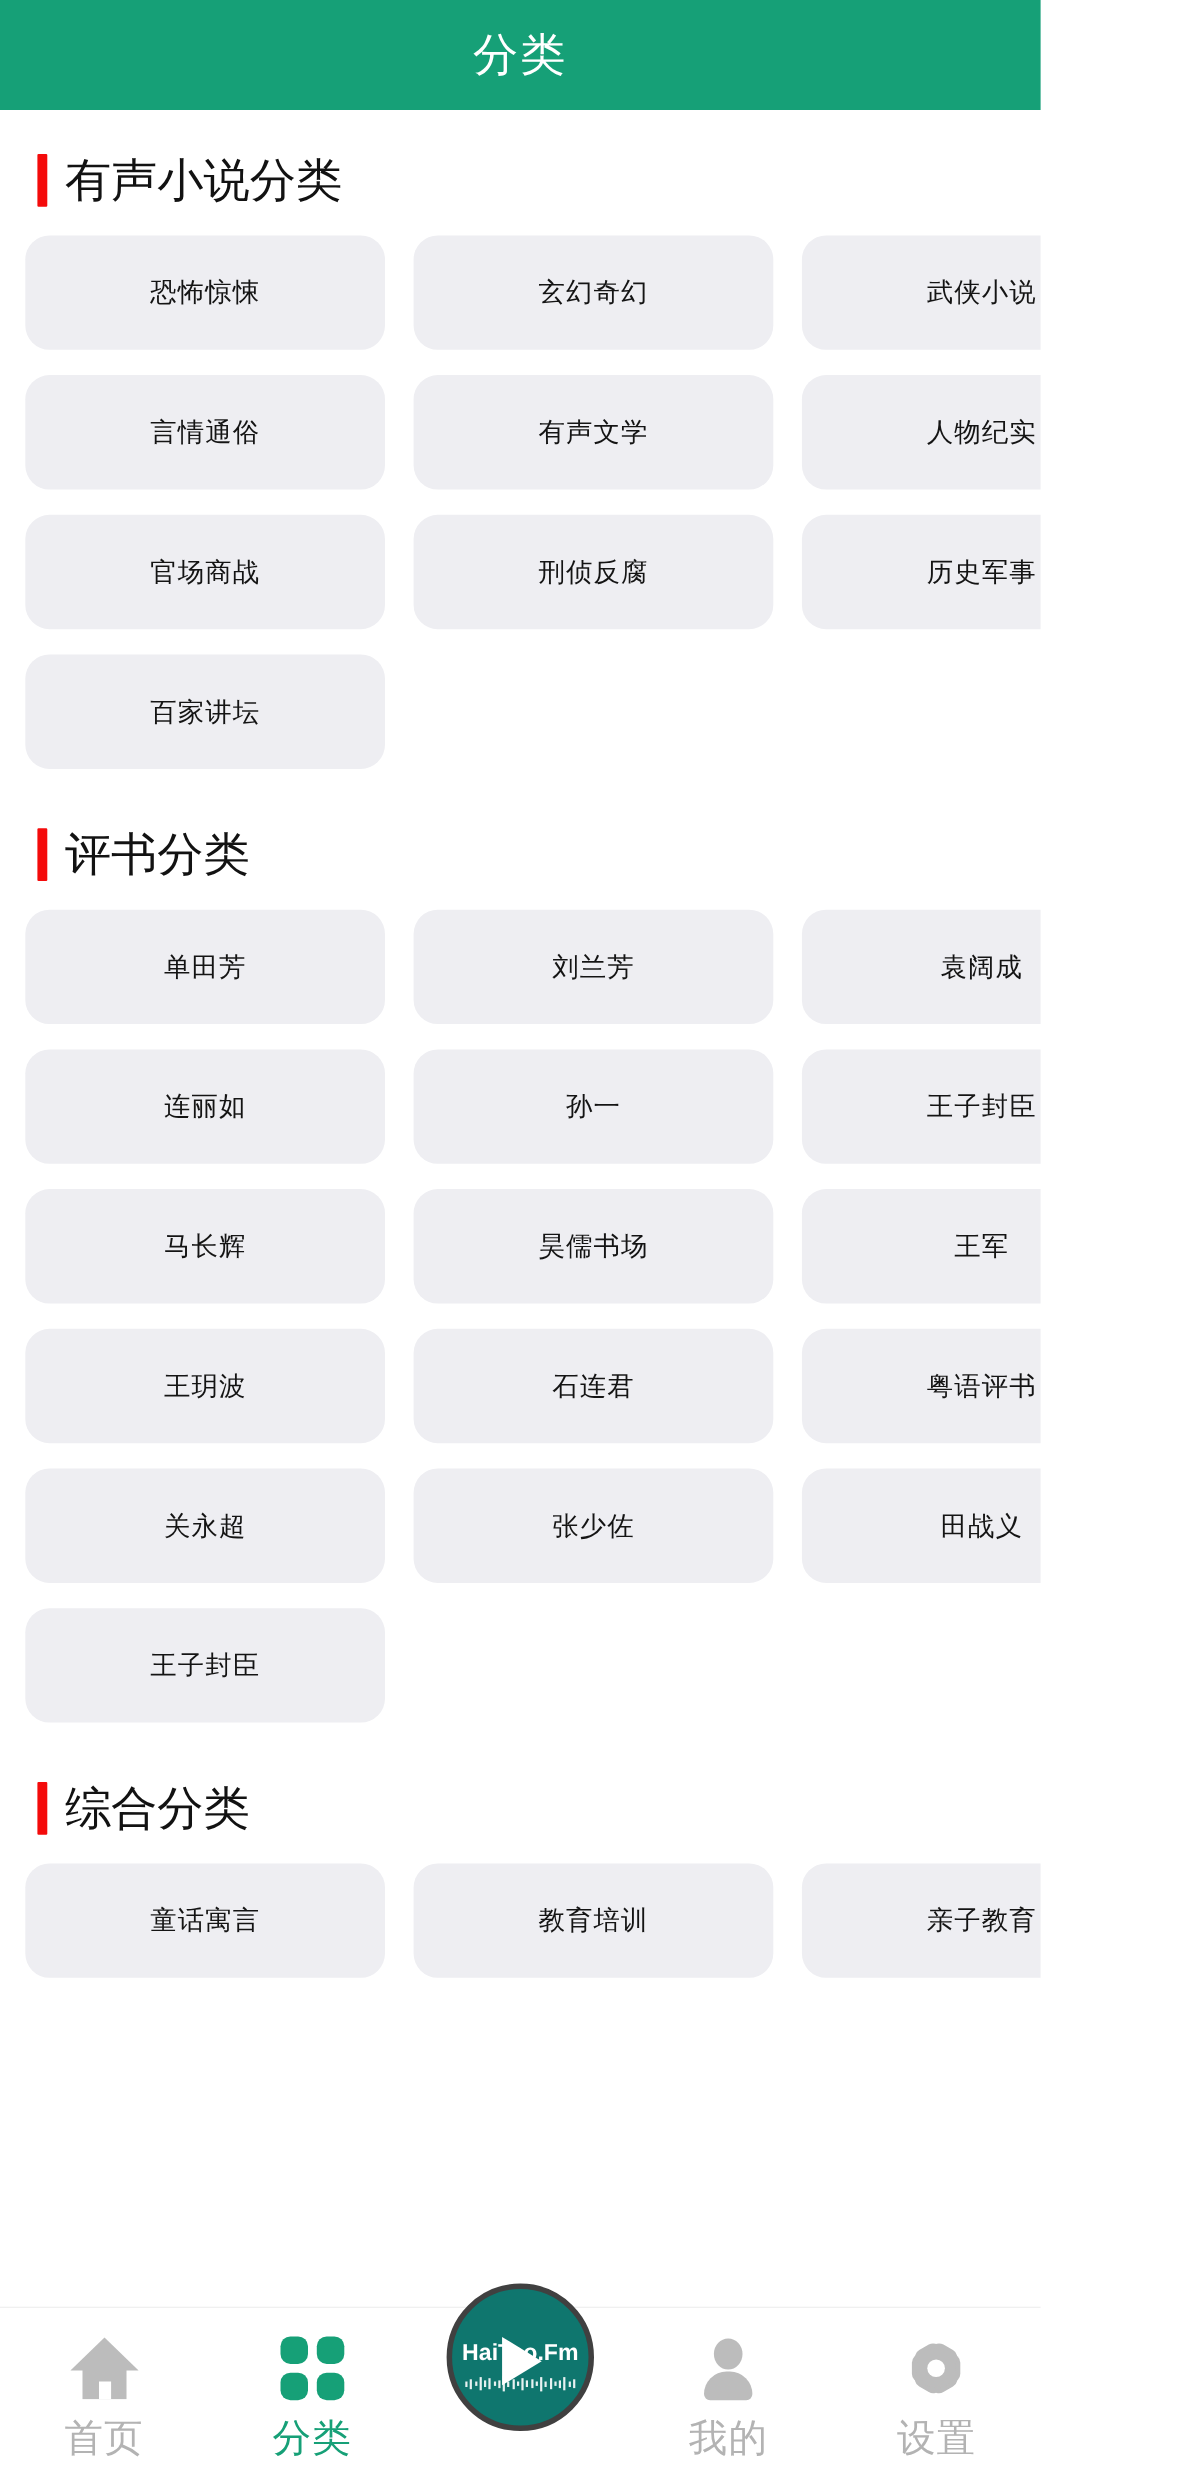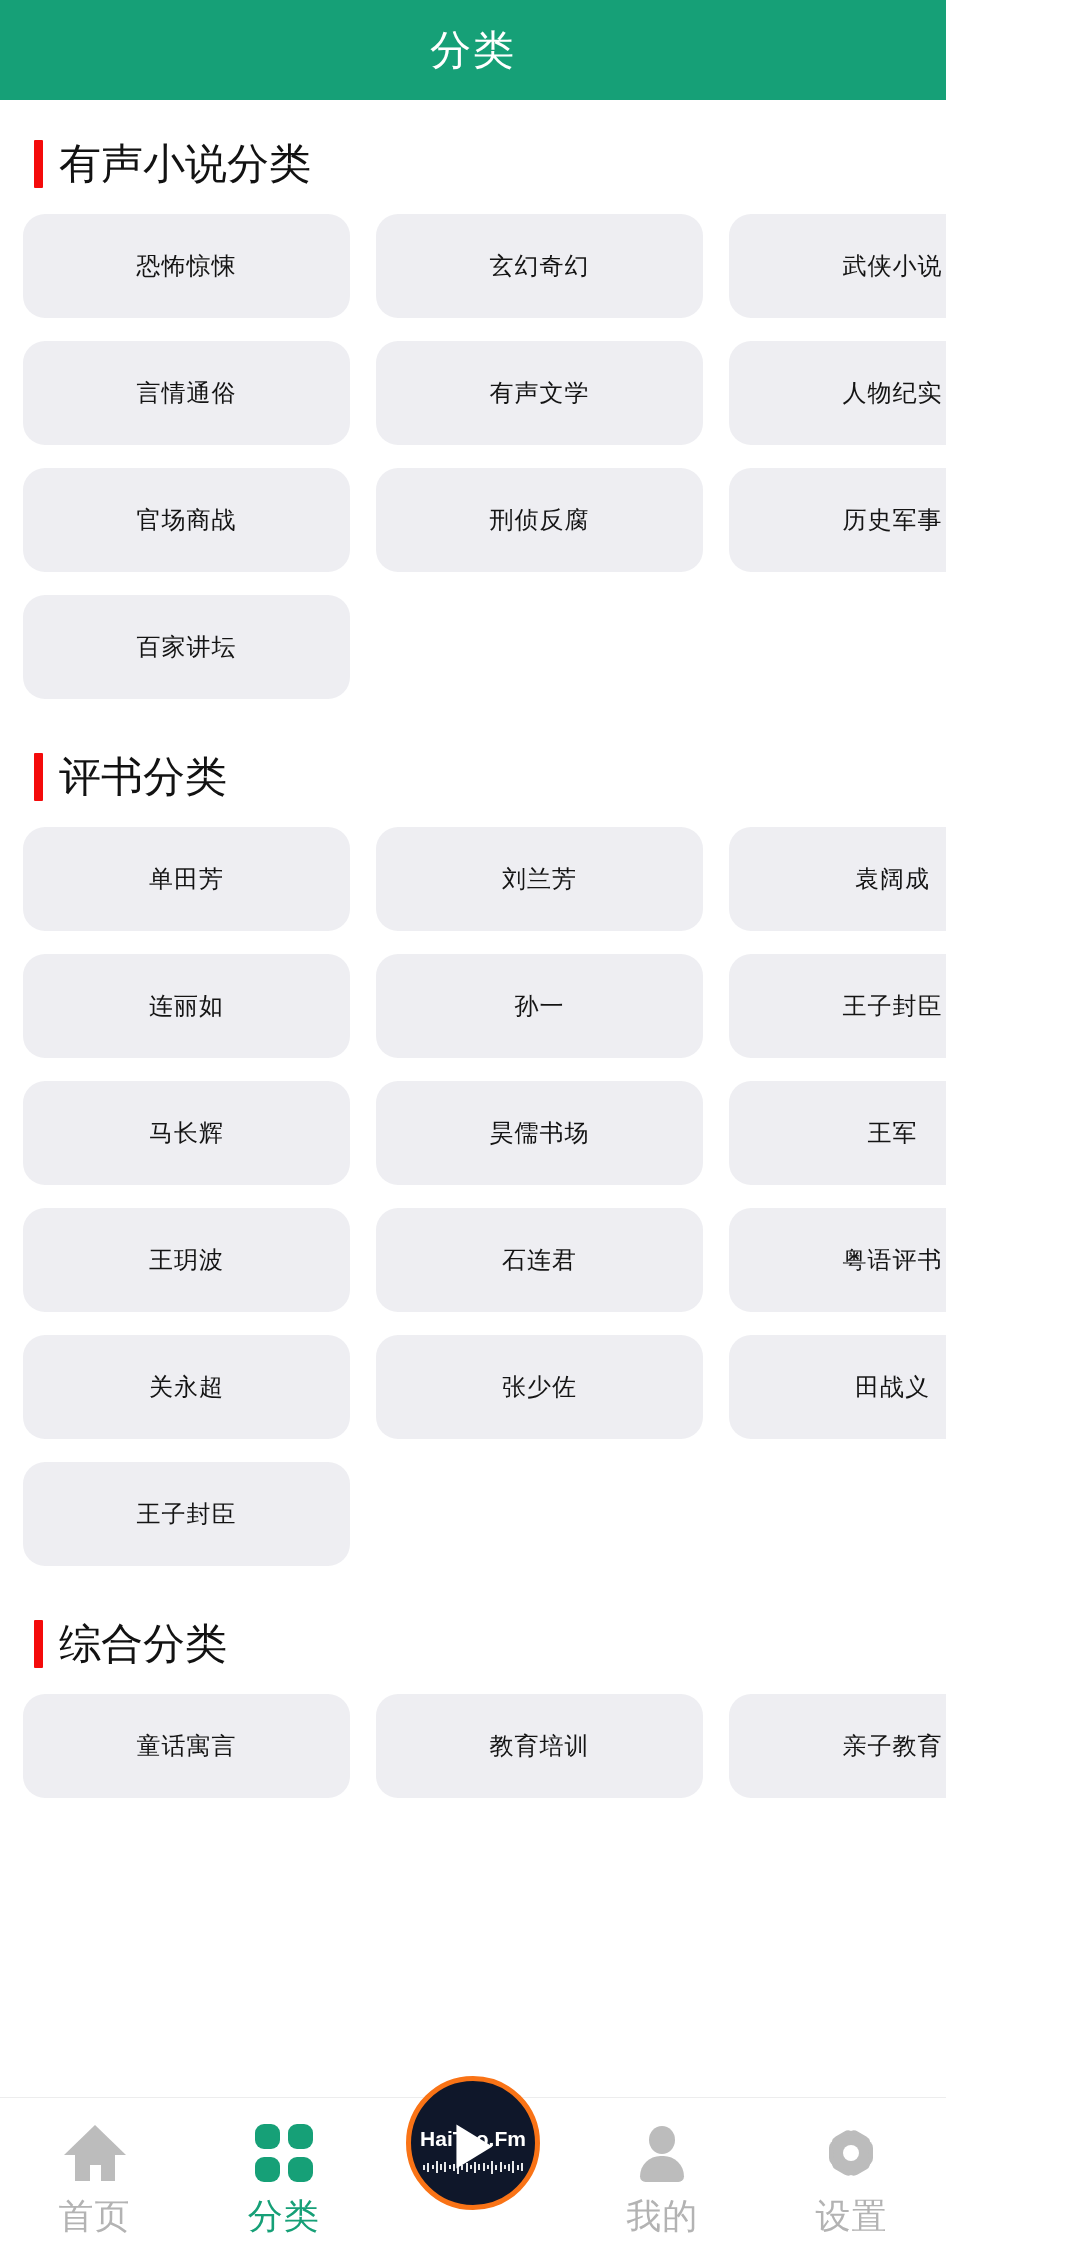--- a/index.html
+++ b/index.html
@@ -187,22 +187,22 @@
   .tab-center {
     flex:1 1 0;
     position:relative;
   }
   .play-fab {
     position:absolute;
     left:50%; top:-22px;
     transform:translateX(-50%);
     width:134px; height:134px;
     border-radius:50%;
-    background:#0f172a;
-    border:5px solid #f97316;
+    background:#0f766e;
+    border:5px solid #404040;
     display:flex;
     align-items:center;
     justify-content:center;
     cursor:pointer;
     overflow:hidden;
   }
   .fab-wordmark {
     position:absolute;
     top:46px; left:0; right:0;
     text-align:center;

